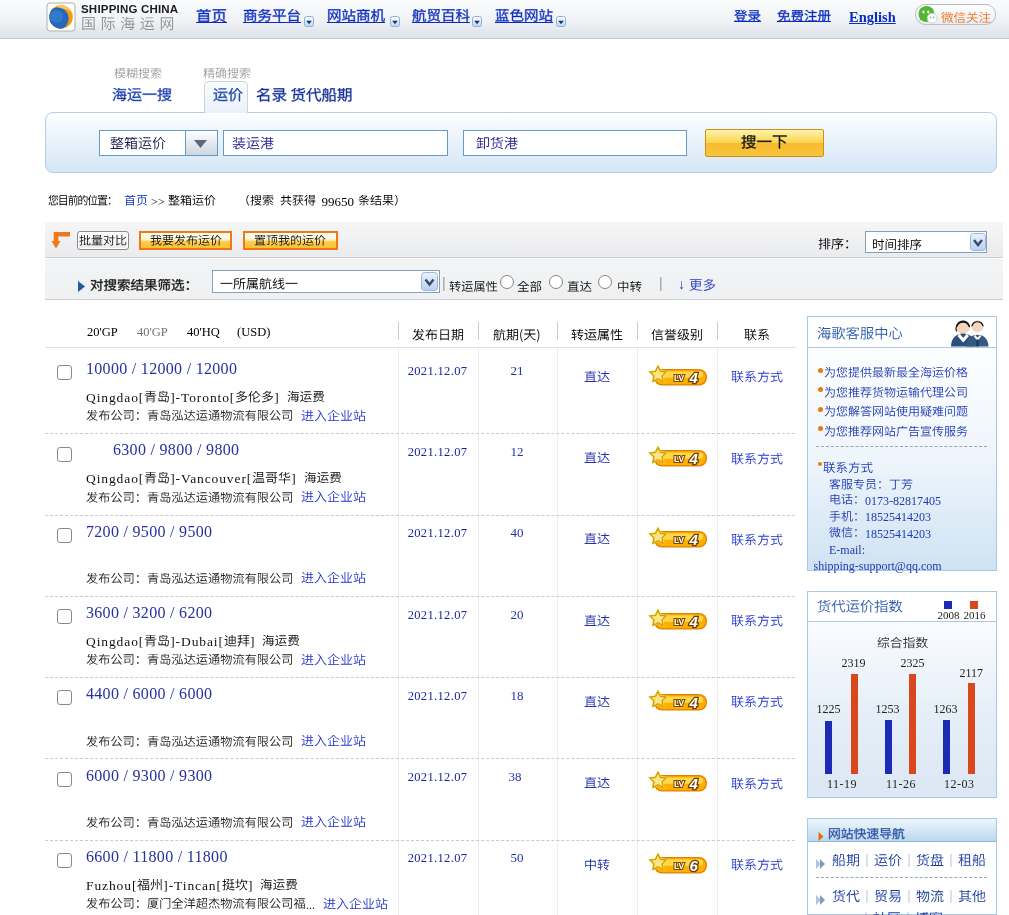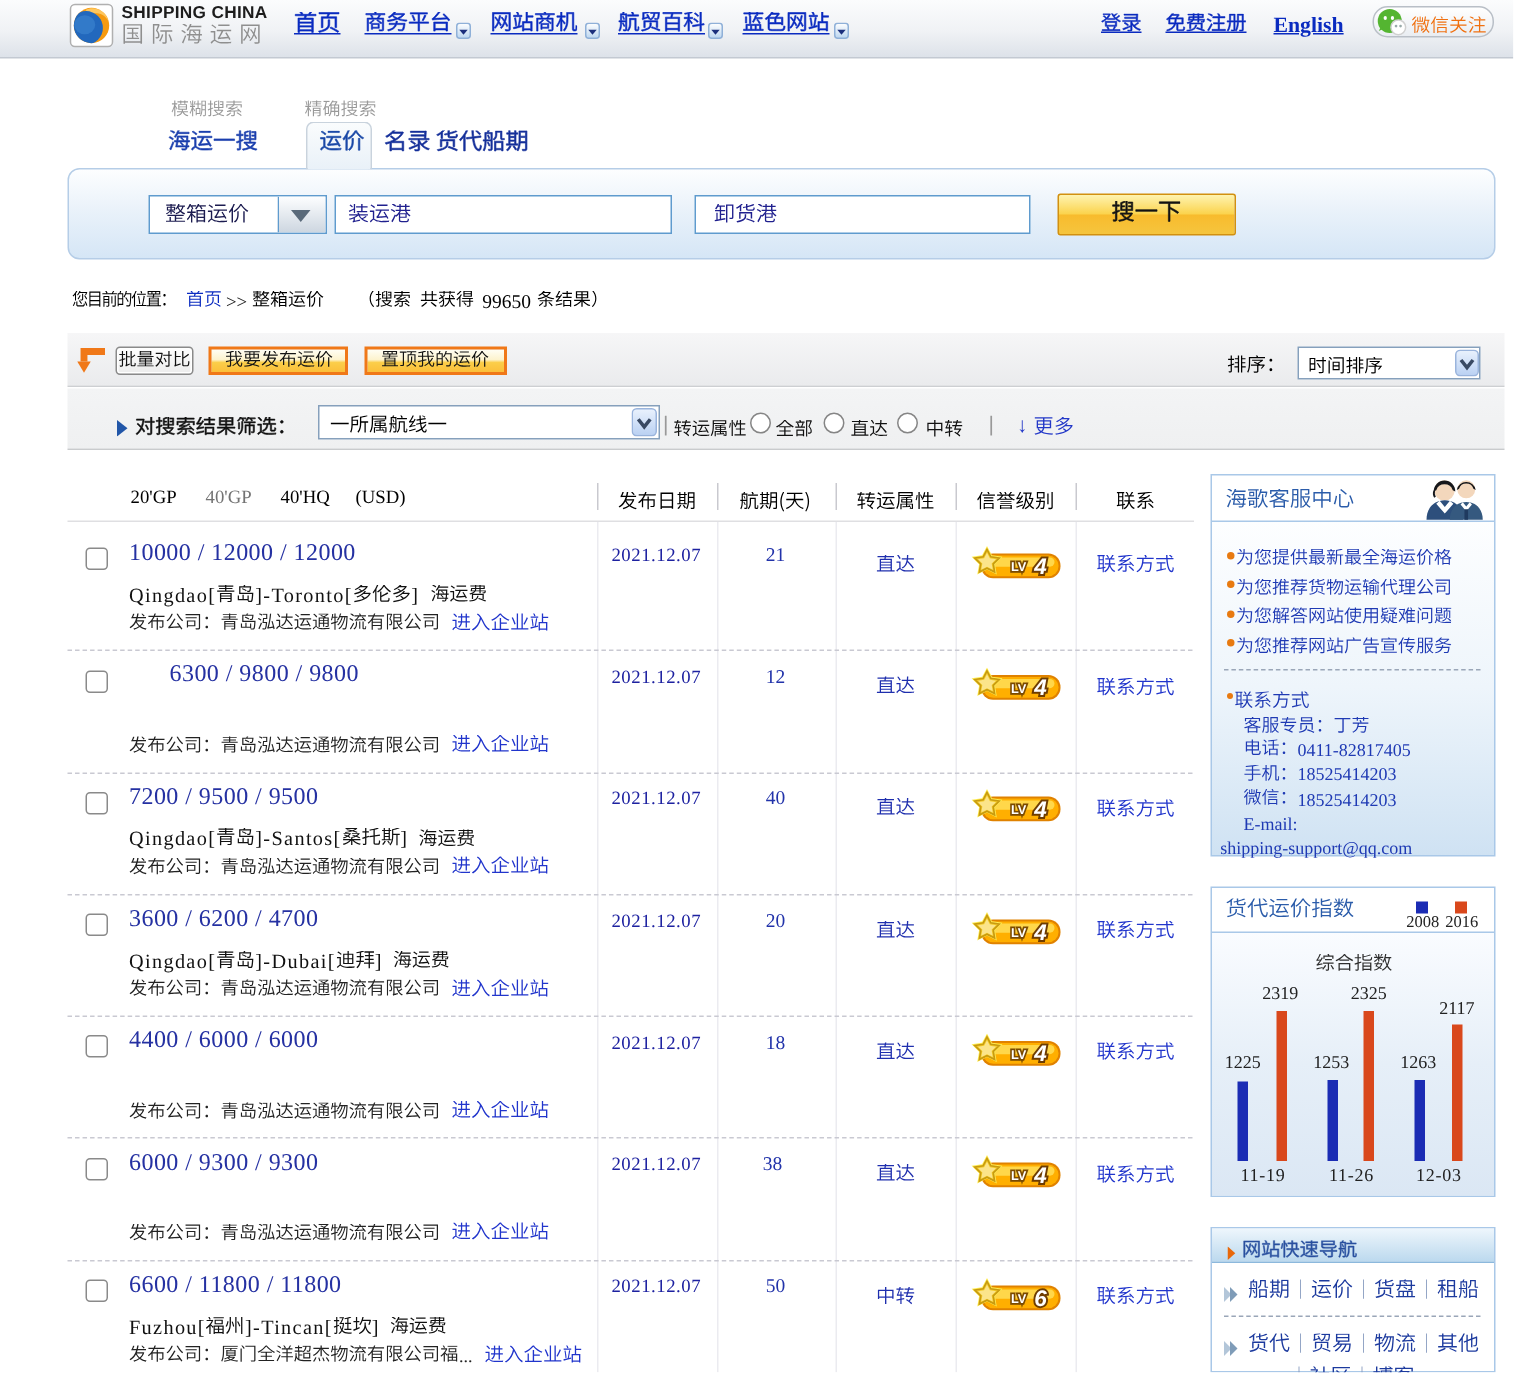--- a/index.html
+++ b/index.html
@@ -701,20 +701,38 @@
     <div style="position:absolute;left:717px;top:368.2px;width:80px;text-align:center;"><svg class="ct" style="vertical-align:-3.1px" width="52" height="14">
         <g fill="#2135cc" transform="translate(0,10.4) scale(0.01300,-0.01300)">
           <use href="#g8054" x="0"></use>
           <use href="#g7CFB" x="1000"></use>
           <use href="#g65B9" x="2000"></use>
           <use href="#g5F0F" x="3000"></use>
         </g>
       </svg></div>
     <div style="position:absolute;left:57px;top:446.5px;width:15px;height:15px;border:1px solid #8a8a8a;border-radius:3px;background:#fff;"></div>
     <div style="position:absolute;left:86px;top:441.4px;margin-left:27px;"><span style="font-family:'Liberation Serif',serif;font-size:16px;color:#2531a2;letter-spacing:0.3px">6300 / 9800 / 9800</span></div>
+    <div style="position:absolute;left:86px;top:469.0px;white-space:nowrap"><span style="font-family:'Liberation Serif',serif;font-size:13.5px;color:#111;letter-spacing:0.9px">Qingdao[</span><svg class="ct" style="vertical-align:-3.1px" width="26" height="14">
+        <g fill="#111111" transform="translate(0,10.4) scale(0.01300,-0.01300)">
+          <use href="#g9752" x="0"></use>
+          <use href="#g5C9B" x="1000"></use>
+        </g>
+      </svg><span style="font-family:'Liberation Serif',serif;font-size:13.5px;color:#111;letter-spacing:0.9px">]-Vancouver[</span><svg class="ct" style="vertical-align:-3.1px" width="39" height="14">
+        <g fill="#111111" transform="translate(0,10.4) scale(0.01300,-0.01300)">
+          <use href="#g6E29" x="0"></use>
+          <use href="#g54E5" x="1000"></use>
+          <use href="#g534E" x="2000"></use>
+        </g>
+      </svg><span style="font-family:'Liberation Serif',serif;font-size:13.5px;color:#111;">]</span><span style="display:inline-block;width:8px"></span><svg class="ct" style="vertical-align:-3.4px" width="38" height="14">
+        <g fill="#111111" transform="translate(0,10.1) scale(0.01260,-0.01260)">
+          <use href="#g6D77" x="0"></use>
+          <use href="#g8FD0" x="1000"></use>
+          <use href="#g8D39" x="2000"></use>
+        </g>
+      </svg></div>
     <div style="position:absolute;left:86px;top:488.0px;white-space:nowrap"><svg class="ct" style="vertical-align:-2.8px" width="207" height="13">
         <g fill="#222222" transform="translate(0,9.8) scale(0.01220,-0.01220)">
           <use href="#g53D1" x="0"></use>
           <use href="#g5E03" x="1000"></use>
           <use href="#g516C" x="2000"></use>
           <use href="#g53F8" x="3000"></use>
           <use href="#gFF1A" x="4000"></use>
           <use href="#g9752" x="5000"></use>
           <use href="#g5C9B" x="6000"></use>
           <use href="#g6CD3" x="7000"></use>
@@ -758,38 +776,20 @@
     <div style="position:absolute;left:717px;top:449.5px;width:80px;text-align:center;"><svg class="ct" style="vertical-align:-3.1px" width="52" height="14">
         <g fill="#2135cc" transform="translate(0,10.4) scale(0.01300,-0.01300)">
           <use href="#g8054" x="0"></use>
           <use href="#g7CFB" x="1000"></use>
           <use href="#g65B9" x="2000"></use>
           <use href="#g5F0F" x="3000"></use>
         </g>
       </svg></div>
     <div style="position:absolute;left:57px;top:527.8px;width:15px;height:15px;border:1px solid #8a8a8a;border-radius:3px;background:#fff;"></div>
     <div style="position:absolute;left:86px;top:522.6999999999999px;"><span style="font-family:'Liberation Serif',serif;font-size:16px;color:#2531a2;letter-spacing:0.3px">7200 / 9500 / 9500</span></div>
-    <div style="position:absolute;left:86px;top:550.3px;white-space:nowrap"><span style="font-family:'Liberation Serif',serif;font-size:13.5px;color:#111;letter-spacing:0.9px">Qingdao[</span><svg class="ct" style="vertical-align:-3.1px" width="26" height="14">
-        <g fill="#111111" transform="translate(0,10.4) scale(0.01300,-0.01300)">
-          <use href="#g9752" x="0"></use>
-          <use href="#g5C9B" x="1000"></use>
-        </g>
-      </svg><span style="font-family:'Liberation Serif',serif;font-size:13.5px;color:#111;letter-spacing:0.9px">]-Santos[</span><svg class="ct" style="vertical-align:-3.1px" width="39" height="14">
-        <g fill="#111111" transform="translate(0,10.4) scale(0.01300,-0.01300)">
-          <use href="#g6851" x="0"></use>
-          <use href="#g6258" x="1000"></use>
-          <use href="#g65AF" x="2000"></use>
-        </g>
-      </svg><span style="font-family:'Liberation Serif',serif;font-size:13.5px;color:#111;">]</span><span style="display:inline-block;width:8px"></span><svg class="ct" style="vertical-align:-3.4px" width="38" height="14">
-        <g fill="#111111" transform="translate(0,10.1) scale(0.01260,-0.01260)">
-          <use href="#g6D77" x="0"></use>
-          <use href="#g8FD0" x="1000"></use>
-          <use href="#g8D39" x="2000"></use>
-        </g>
-      </svg></div>
     <div style="position:absolute;left:86px;top:569.3px;white-space:nowrap"><svg class="ct" style="vertical-align:-2.8px" width="207" height="13">
         <g fill="#222222" transform="translate(0,9.8) scale(0.01220,-0.01220)">
           <use href="#g53D1" x="0"></use>
           <use href="#g5E03" x="1000"></use>
           <use href="#g516C" x="2000"></use>
           <use href="#g53F8" x="3000"></use>
           <use href="#gFF1A" x="4000"></use>
           <use href="#g9752" x="5000"></use>
           <use href="#g5C9B" x="6000"></use>
           <use href="#g6CD3" x="7000"></use>
@@ -832,21 +832,21 @@
 </svg></div>
     <div style="position:absolute;left:717px;top:530.8px;width:80px;text-align:center;"><svg class="ct" style="vertical-align:-3.1px" width="52" height="14">
         <g fill="#2135cc" transform="translate(0,10.4) scale(0.01300,-0.01300)">
           <use href="#g8054" x="0"></use>
           <use href="#g7CFB" x="1000"></use>
           <use href="#g65B9" x="2000"></use>
           <use href="#g5F0F" x="3000"></use>
         </g>
       </svg></div>
     <div style="position:absolute;left:57px;top:609.0999999999999px;width:15px;height:15px;border:1px solid #8a8a8a;border-radius:3px;background:#fff;"></div>
-    <div style="position:absolute;left:86px;top:603.9999999999999px;"><span style="font-family:'Liberation Serif',serif;font-size:16px;color:#2531a2;letter-spacing:0.3px">3600 / 6200 / 4700</span></div>
+    <div style="position:absolute;left:86px;top:603.9999999999999px;"><span style="font-family:'Liberation Serif',serif;font-size:16px;color:#2531a2;letter-spacing:0.3px">3600 / 3200 / 6200</span></div>
     <div style="position:absolute;left:86px;top:631.5999999999999px;white-space:nowrap"><span style="font-family:'Liberation Serif',serif;font-size:13.5px;color:#111;letter-spacing:0.9px">Qingdao[</span><svg class="ct" style="vertical-align:-3.1px" width="26" height="14">
         <g fill="#111111" transform="translate(0,10.4) scale(0.01300,-0.01300)">
           <use href="#g9752" x="0"></use>
           <use href="#g5C9B" x="1000"></use>
         </g>
       </svg><span style="font-family:'Liberation Serif',serif;font-size:13.5px;color:#111;letter-spacing:0.9px">]-Dubai[</span><svg class="ct" style="vertical-align:-3.1px" width="26" height="14">
         <g fill="#111111" transform="translate(0,10.4) scale(0.01300,-0.01300)">
           <use href="#g8FEA" x="0"></use>
           <use href="#g62DC" x="1000"></use>
         </g>
@@ -1214,21 +1214,21 @@
           <use href="#g4E01" x="5000"></use>
           <use href="#g82B3" x="6000"></use>
         </g>
       </svg></div>
     <div style="position:absolute;left:829px;top:490.5px;white-space:nowrap"><svg class="ct" style="vertical-align:-2.9px" width="36" height="13">
         <g fill="#1f3ab4" transform="translate(0,9.6) scale(0.01200,-0.01200)">
           <use href="#g7535" x="0"></use>
           <use href="#g8BDD" x="1000"></use>
           <use href="#gFF1A" x="2000"></use>
         </g>
-      </svg><span style="font-family:'Liberation Serif',serif;font-size:12px;color:#1f3ab4;">0411-82817405</span></div>
+      </svg><span style="font-family:'Liberation Serif',serif;font-size:12px;color:#1f3ab4;">0173-82817405</span></div>
     <div style="position:absolute;left:829px;top:507px;white-space:nowrap"><svg class="ct" style="vertical-align:-2.9px" width="36" height="13">
         <g fill="#1f3ab4" transform="translate(0,9.6) scale(0.01200,-0.01200)">
           <use href="#g624B" x="0"></use>
           <use href="#g673A" x="1000"></use>
           <use href="#gFF1A" x="2000"></use>
         </g>
       </svg><span style="font-family:'Liberation Serif',serif;font-size:12px;color:#1f3ab4;">18525414203</span></div>
     <div style="position:absolute;left:829px;top:523.5px;white-space:nowrap"><svg class="ct" style="vertical-align:-2.9px" width="36" height="13">
         <g fill="#1f3ab4" transform="translate(0,9.6) scale(0.01200,-0.01200)">
           <use href="#g5FAE" x="0"></use>

